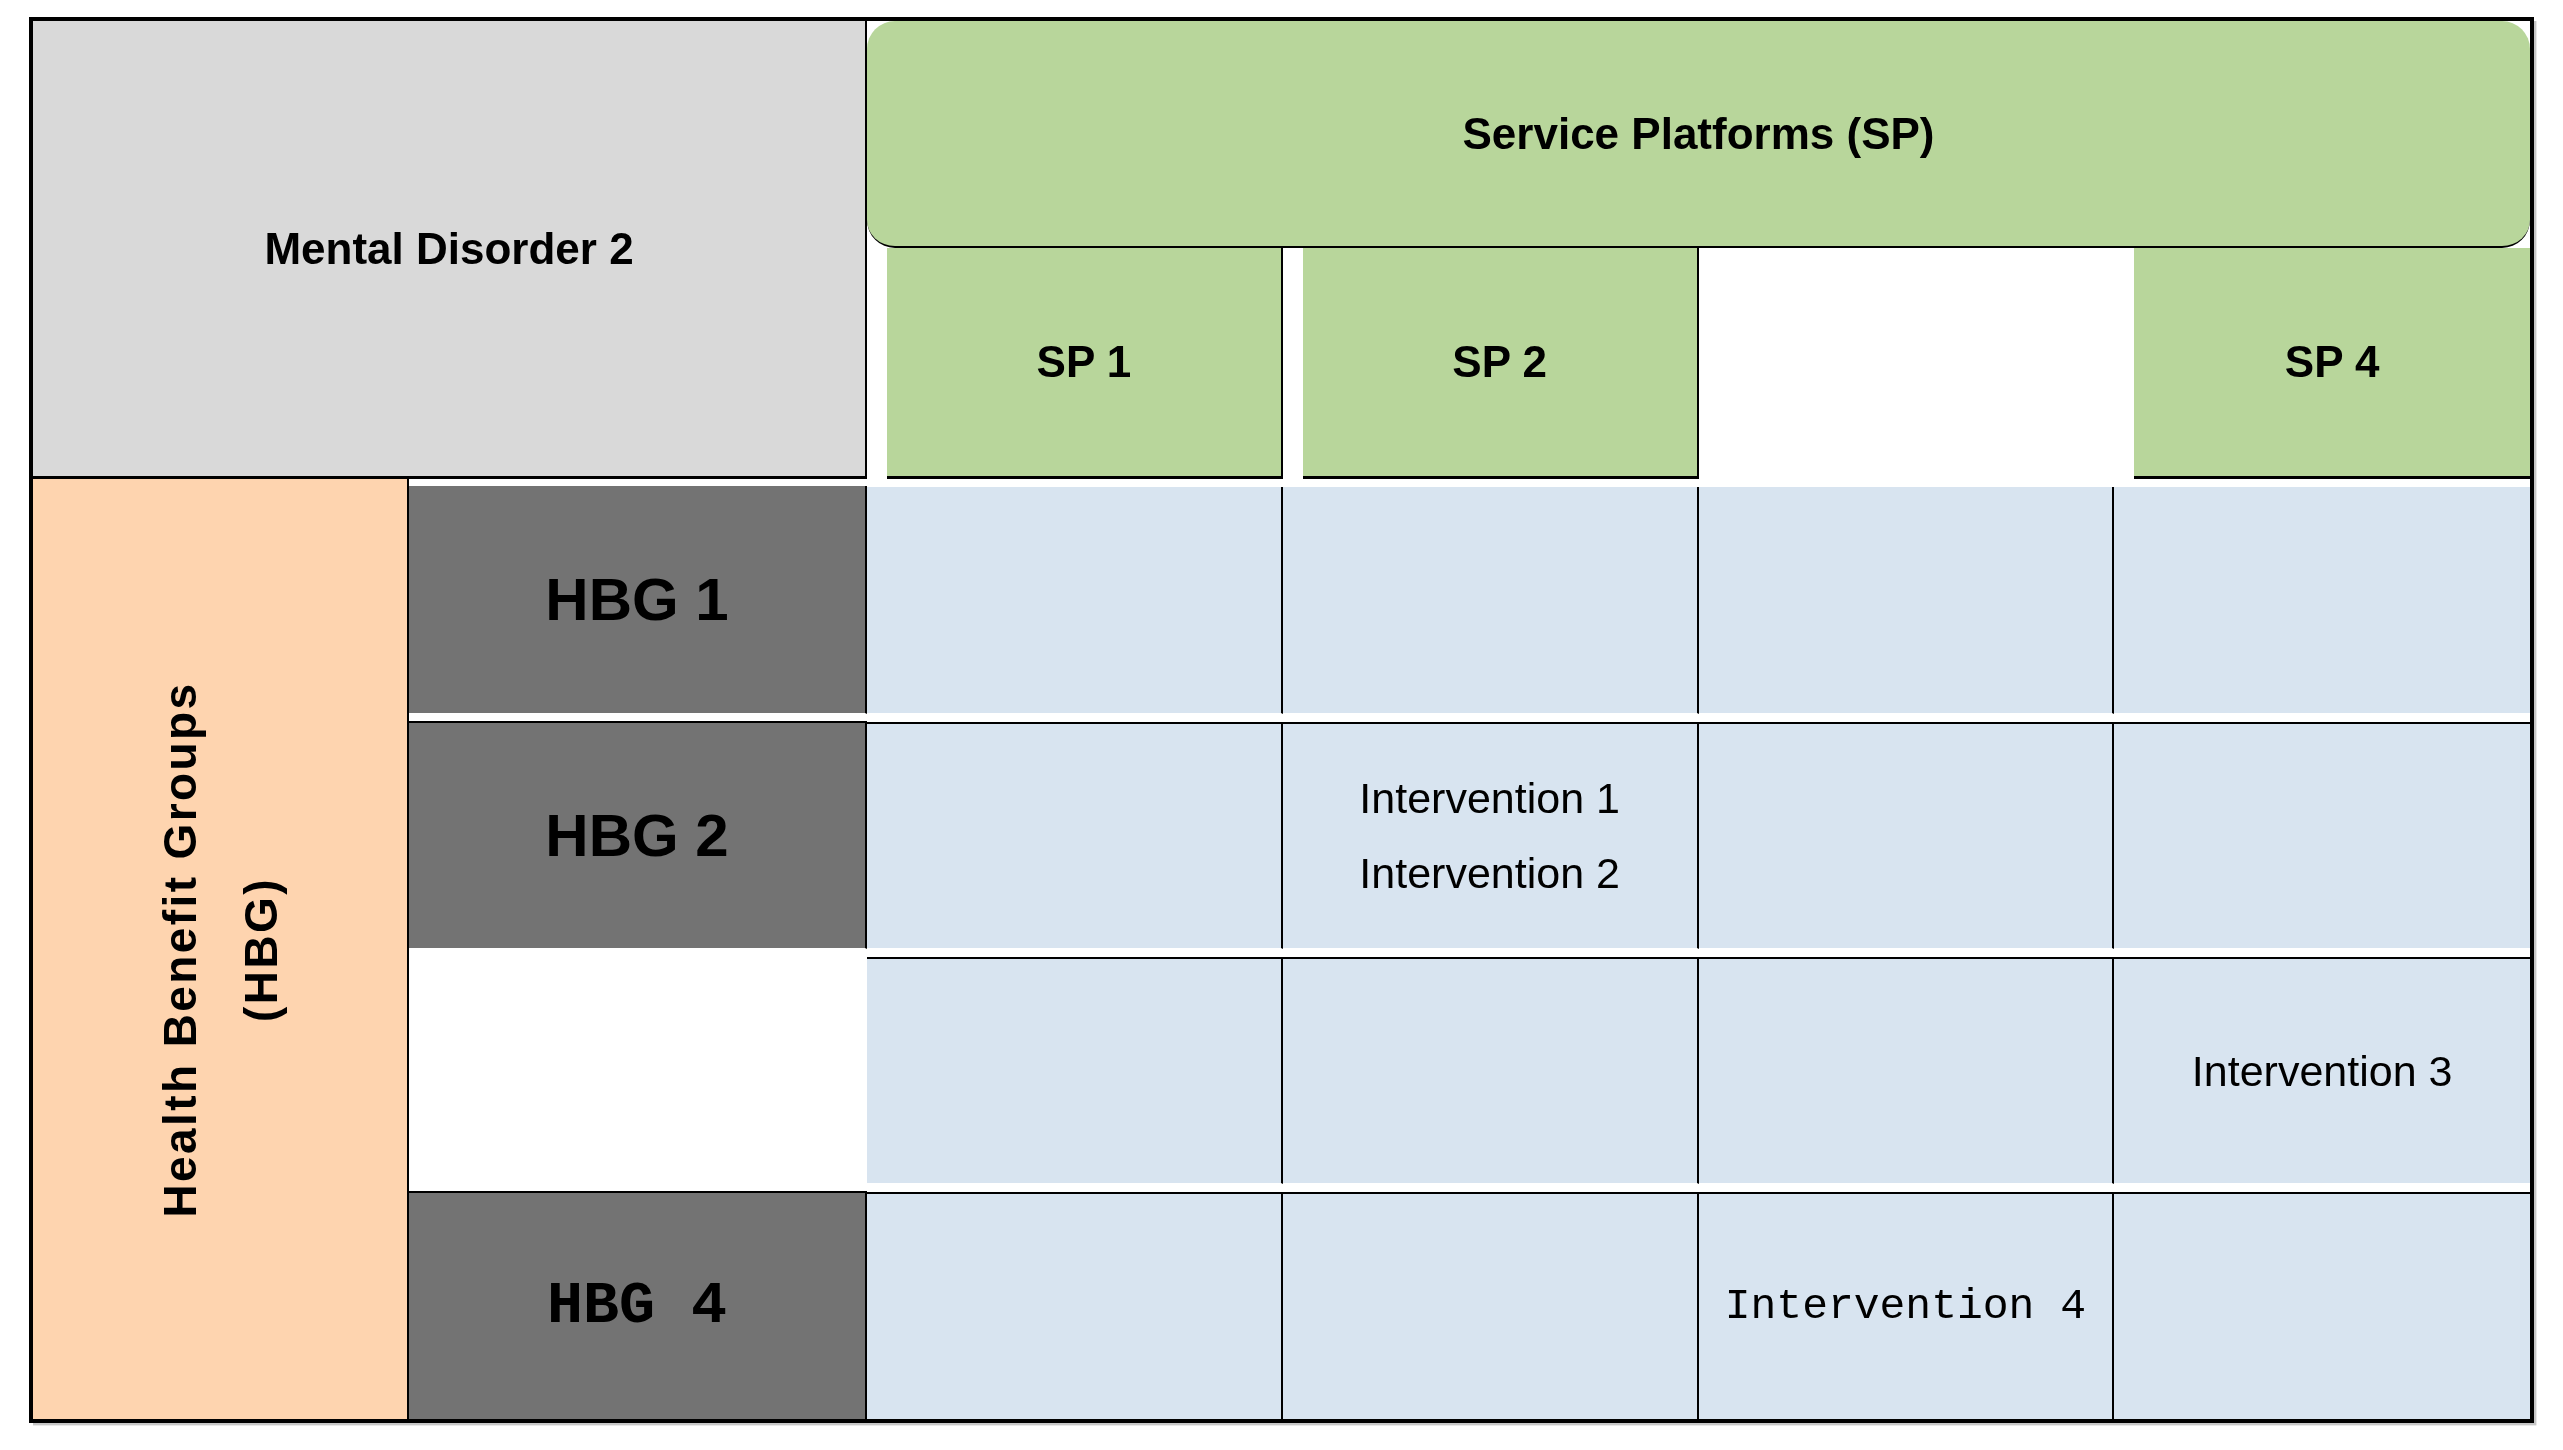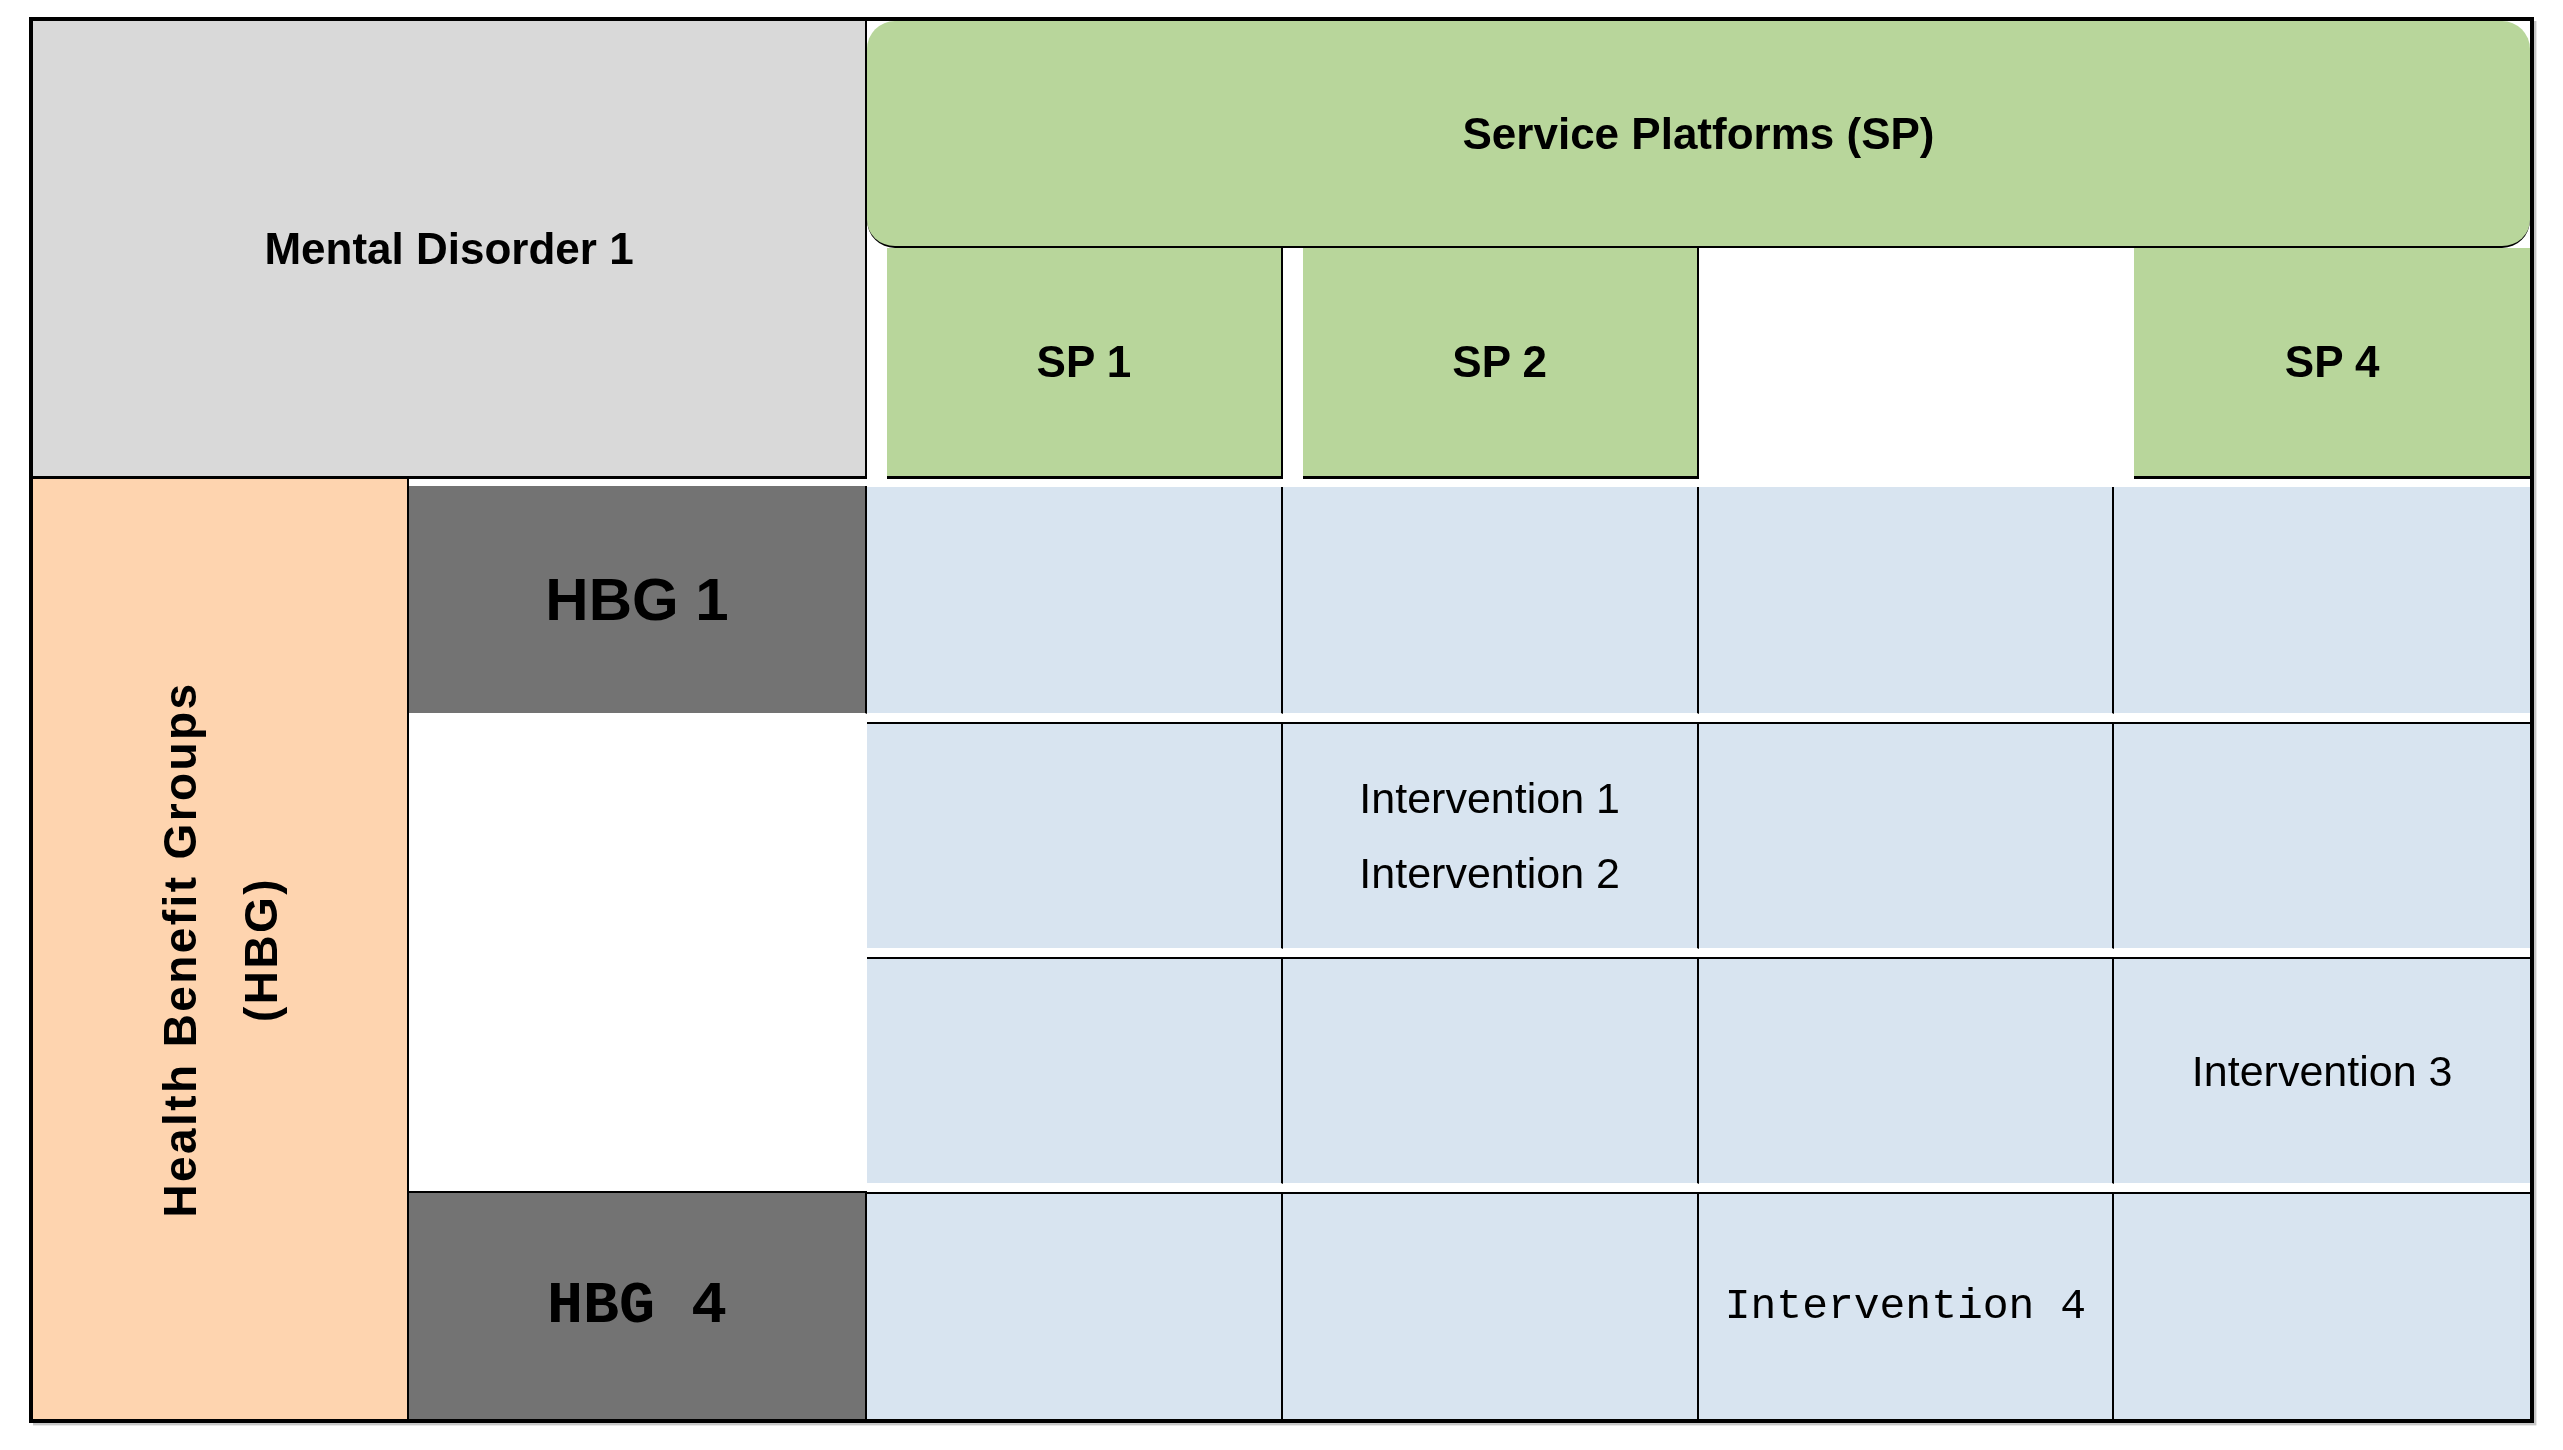--- a/index.html
+++ b/index.html
@@ -115,21 +115,21 @@
   .col-6 { grid-column: 6; }
   .cell-line { display: block; }
 </style>
 </head>
 <body>
 
 <div class="figure-canvas">
   <div class="matrix-table">
 
     <div class="cell corner-cell">
-      <span class="cell-line">Mental Disorder 1</span>
+      <span class="cell-line">Mental Disorder 2</span>
     </div>
 
     <div class="cell colgroup-cell">
       <span class="cell-line">Service Platforms (SP)</span>
     </div>
 
     <div class="cell sp-cell has-right col-3">
       <span class="cell-line">SP 1</span>
     </div>
     <div class="cell sp-cell has-right col-4">
@@ -141,20 +141,23 @@
 
     <div class="cell rowgroup-cell">
       <div class="vertical-label">
         <span class="cell-line">Health Benefit Groups</span>
         <span class="cell-line">(HBG)</span>
       </div>
     </div>
 
     <div class="cell hbg-cell row-3 sep-bottom">
       <span class="cell-line">HBG 1</span>
+    </div>
+    <div class="cell hbg-cell row-4 sep-top sep-bottom">
+      <span class="cell-line">HBG 2</span>
     </div>
     <div class="cell hbg-cell row-6 sep-top">
       <span class="cell-line">HBG 4</span>
     </div>
 
     <div class="cell body-cell has-right row-3 col-3 sep-bottom"></div>
     <div class="cell body-cell has-right row-3 col-4 sep-bottom"></div>
     <div class="cell body-cell has-right row-3 col-5 sep-bottom"></div>
     <div class="cell body-cell row-3 col-6 sep-bottom"></div>
 

